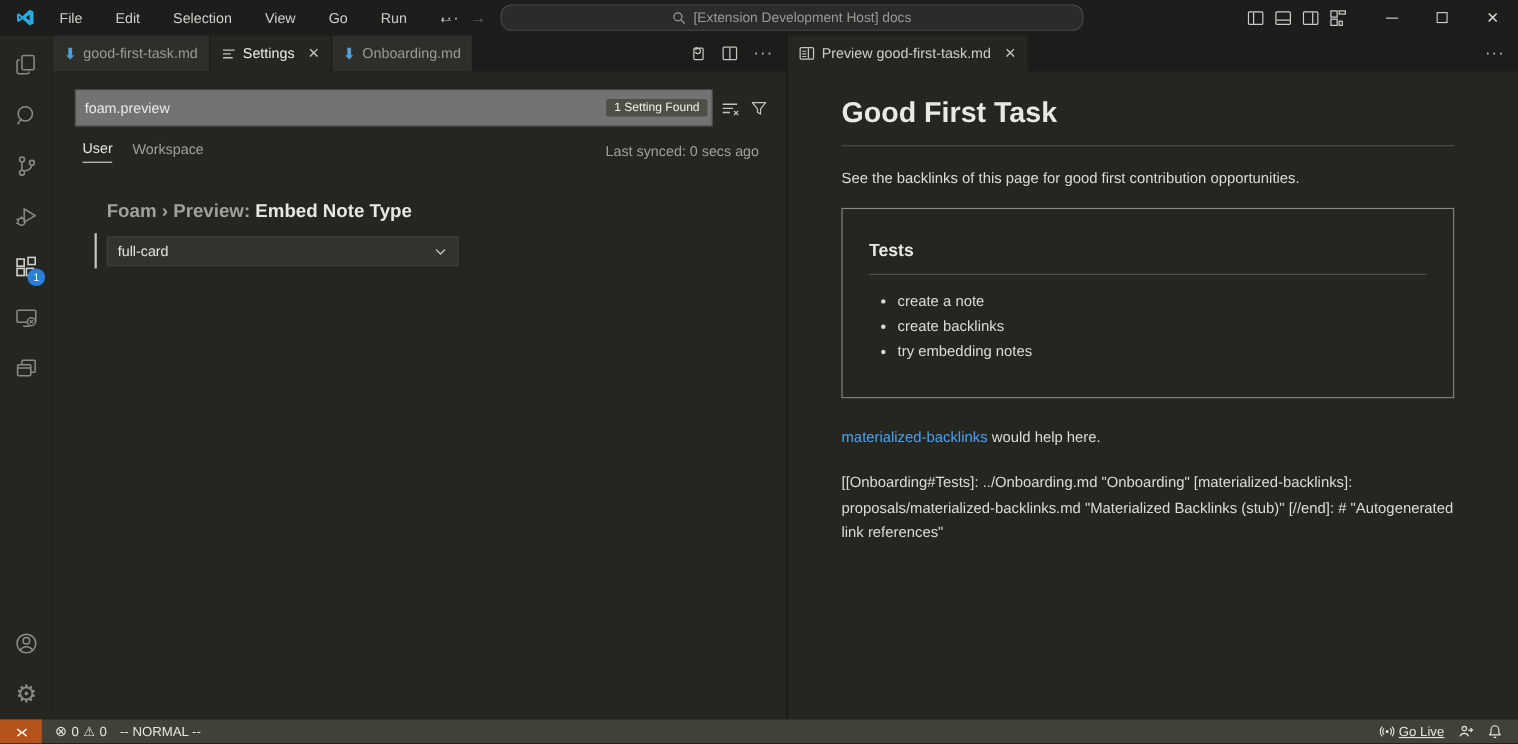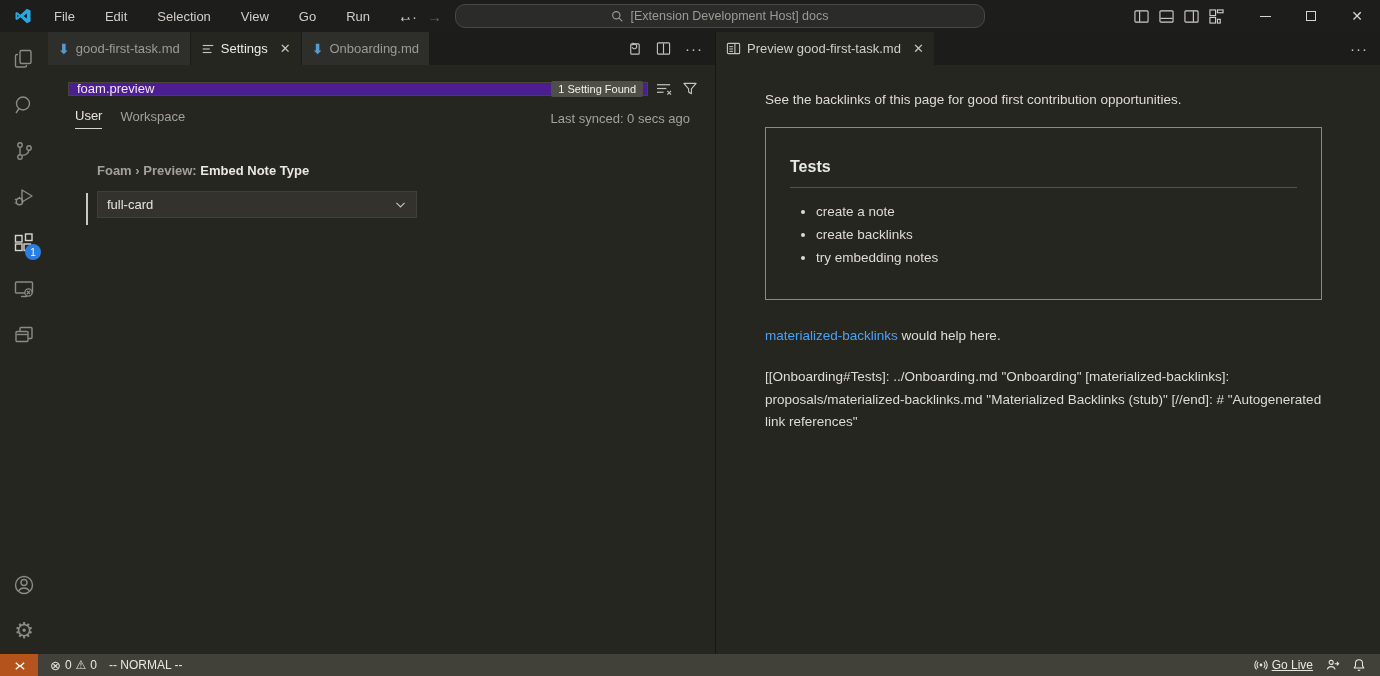--- a/index.html
+++ b/index.html
@@ -42,30 +42,30 @@
   .tab { display:flex; align-items:center; gap:6px; padding:0 10px; font-size:13px; color:#9b9b95; background:#2e2e2b; border-right:1px solid #1b1b19; }
   .tab.active { background:#262621; color:#eceae5; }
   .tab .close { font-size:13px; margin-left:6px; color:#c5c3bd; }
   .md-arrow { color:#4f9cd6; font-weight:bold; font-size:14px; line-height:1; }
   .tab-actions { margin-left:auto; display:flex; align-items:center; gap:14px; padding-right:12px; color:#c5c3bd; }
   .ellipsis { font-size:15px; letter-spacing:1px; color:#c5c3bd; }
 
   
   .settings { flex:1; background:#262621; overflow:hidden; padding-top:16px; }
   .set-searchrow { margin:0 20px 0 20px; display:flex; align-items:center; }
-  .set-search { flex:0 0 580px; height:14px; background:#4c1d95; border:1px solid #45453f; display:flex; align-items:center; padding:0 4px 0 8px; }
+  .set-search { flex:0 0 580px; height:34px; background:#737373; border:1px solid #45453f; display:flex; align-items:center; padding:0 4px 0 8px; }
   .set-search input { flex:1; background:transparent; border:none; outline:none; color:#eceae5; font-size:13px; font-family:inherit; }
   .set-badge { background:#4f4f47; color:#f2f1eb; font-size:11px; padding:2px 7px; border-radius:2px; white-space:nowrap; }
   .set-search-icons { display:flex; align-items:center; gap:9px; margin-left:8px; color:#c5c3bd; }
   .set-tabsrow { margin:12px 25px 0 27px; display:flex; align-items:center; font-size:13px; }
   .scope-tab { margin-right:18px; padding-bottom:5px; color:#a2a09a; }
   .scope-tab.active { color:#e8e6e0; border-bottom:1px solid #d7d5cf; }
   .synced { margin-left:auto; color:#a2a09a; font-size:13px; }
   .setting { margin:34px 24px 0 49px; position:relative; }
-  .setting-title { font-size:13px; color:#a2a09a; font-weight:bold; }
+  .setting-title { font-size:17px; color:#a2a09a; font-weight:bold; }
   .setting-title .name { color:#e9e7e1; }
   .mod-bar { position:absolute; left:-11px; top:30px; width:2px; height:32px; background:#c8c8c2; }
   .setting-select { margin-top:13px; width:320px; height:27px; background:#33322d; border:1px solid #413f39; color:#e6e4de; font-size:13px; display:flex; align-items:center; padding:0 9px; justify-content:space-between; }
 
   
   .preview { flex:1; background:#262621; overflow:hidden; padding:6px 58px 0 49px; color:#dddbd5; }
   .pv-h1 { font-size:26px; font-weight:600; color:#eae8e2; margin-top:16px; padding-bottom:14px; border-bottom:1px solid #52524c; }
   .pv-p { font-size:13.5px; margin-top:19px; line-height:20px; }
   .pv-card { margin-top:17px; border:1px solid #8a8a83; padding:16px 24px 26px 24px; }
   .pv-h2 { font-size:16px; font-weight:600; color:#eae8e2; margin-top:14px; padding-bottom:11px; border-bottom:1px solid #52524c; }
@@ -298,20 +298,21 @@
             </svg>
           <span>Preview good-first-task.md</span>
           <span class="close">✕</span>
         </div>
         <div class="tab-actions">
           <span class="ellipsis">···</span>
         </div>
       </div>
 
       <div class="preview">
+        <div class="pv-h1">Good First Task</div>
         <p class="pv-p">See the backlinks of this page for good first contribution opportunities.</p>
         <div class="pv-card">
           <div class="pv-h2">Tests</div>
           <ul class="pv-ul">
             <li>create a note</li>
             <li>create backlinks</li>
             <li>try embedding notes</li>
           </ul>
         </div>
         <p class="pv-p" style="margin-top:26px;">

